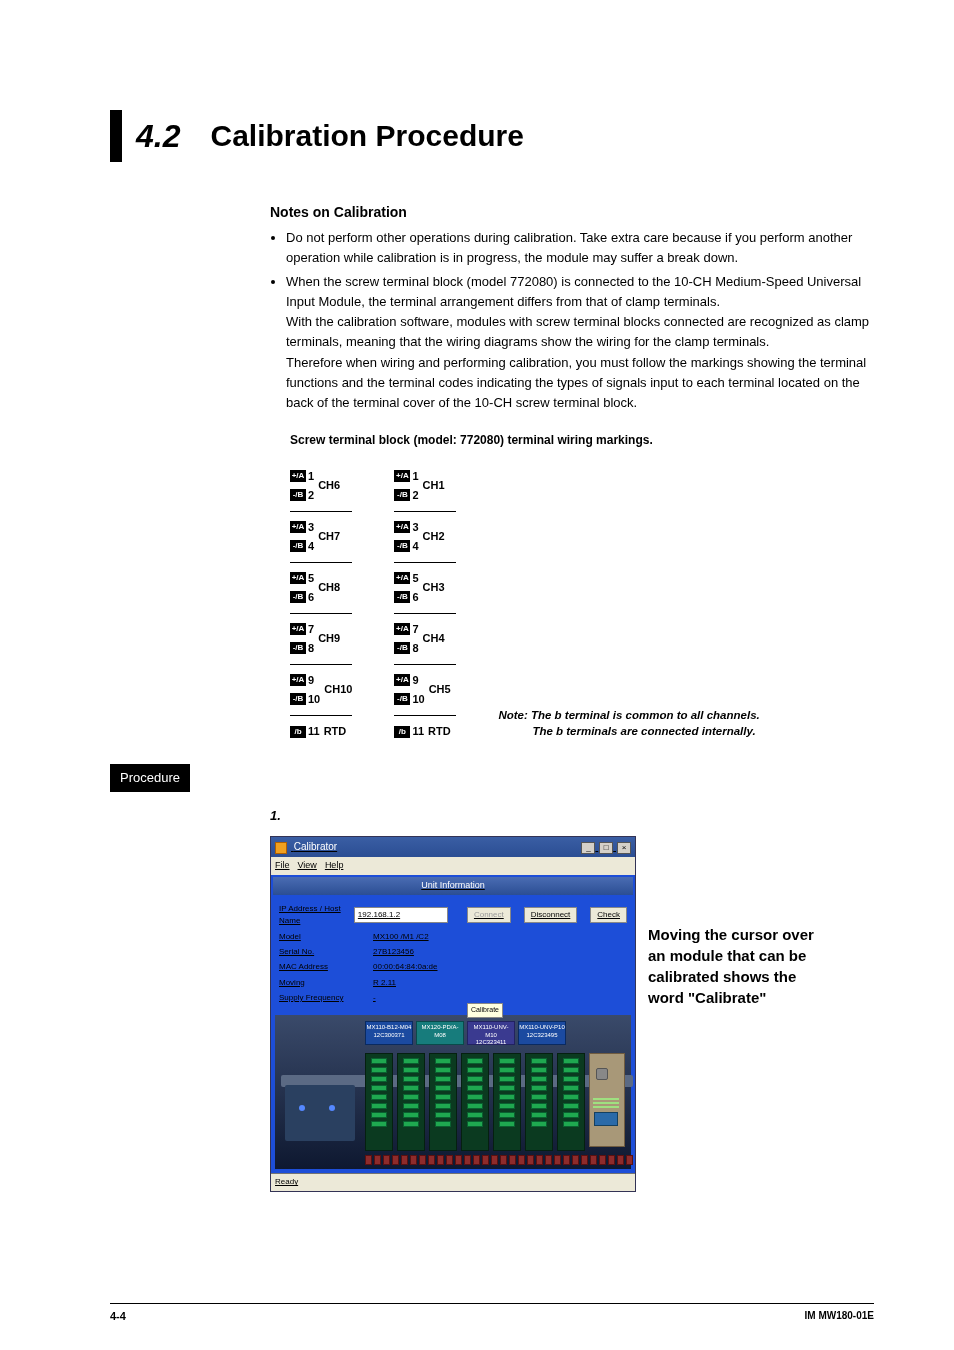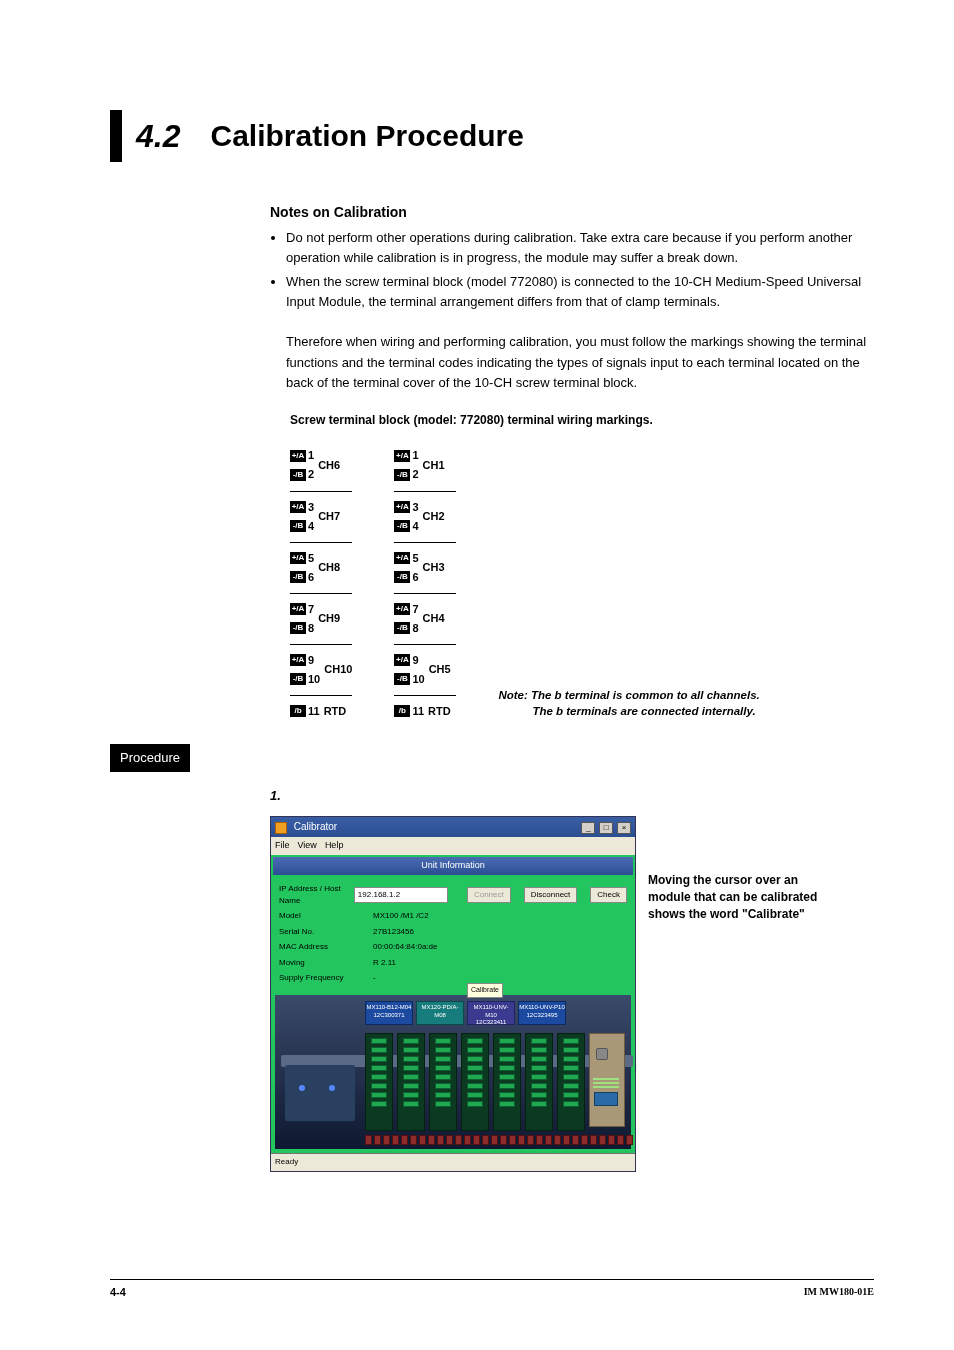--- a/index.html
+++ b/index.html
@@ -139,22 +139,23 @@
   }
   .screenshot-wrap {
     display: flex;
     align-items: flex-start;
     gap: 12px;
     margin-top: 10px;
   }
   .window {
     width: 364px;
     border: 1px solid #335;
-    background: #22c55e;
+    background: #1d4ed8;
     font-size: 9px;
+    text-decoration: underline;
   }
   .titlebar {
     background: linear-gradient(#3a5ea4, #2b4e93);
     color: #fff;
     display: flex;
     align-items: center;
     justify-content: space-between;
     padding: 2px 4px;
     font-size: 10px;
   }
@@ -344,58 +345,58 @@
     width: 5px; height: 8px; background: #8e2b2b;
     display: inline-block; border: 1px solid #5a1010;
   }
   .statusbar {
     padding: 2px 4px;
     font-size: 8px;
     background: #ece9d8;
     border-top: 1px solid #737373;
   }
   .side-note {
-    font-size: 12px;
+    font-size: 15px;
     font-weight: bold;
     line-height: 1.4;
     max-width: 180px;
-    margin-top: 56px;
+    margin-top: 88px;
   }
   .footer {
     position: absolute;
     left: 110px;
     right: 80px;
-    bottom: 52px;
+    bottom: 28px;
     border-top: 1px solid #000;
     display: flex;
     justify-content: space-between;
     padding-top: 6px;
     font-size: 11px;
   }
   .footer .pn { font-weight: bold; }
-  .footer .doc { font-weight: bold; font-size: 10px; font-family: Liberation Serif, serif;}
+  .footer .doc { font-weight: bold; font-size: 10px;}
 </style>
 </head>
 <body>
 
 <div class="page">
 
   <div class="heading-row">
     <div class="heading-bar"></div>
     <div class="heading-num">4.2</div>
     <div class="heading-title">Calibration Procedure</div>
   </div>
 
   <div class="body-block">
     <div class="sub-head">Notes on Calibration</div>
     <ul class="bullets">
       <li>Do not perform other operations during calibration. Take extra care because if you perform another operation while calibration is in progress, the module may suffer a break down.</li>
       <li>
         <span>When the screw terminal block (model 772080) is connected to the 10-CH Medium-Speed Universal Input Module, the terminal arrangement differs from that of clamp terminals.</span><br>
-        <br>
+        <span>With the calibration software, modules with screw terminal blocks connected are recognized as clamp terminals, meaning that the wiring diagrams show the wiring for the clamp terminals.</span><br>
         <span>Therefore when wiring and performing calibration, you must follow the markings showing the terminal functions and the terminal codes indicating the types of signals input to each terminal located on the back of the terminal cover of the 10-CH screw terminal block.</span>
       </li>
     </ul>
 
     <div class="diagram-caption">Screw terminal block (model: 772080) terminal wiring markings.</div>
 
     <div class="terminals-row">
 
       <div class="terminals-col">
         <div class="pair">

